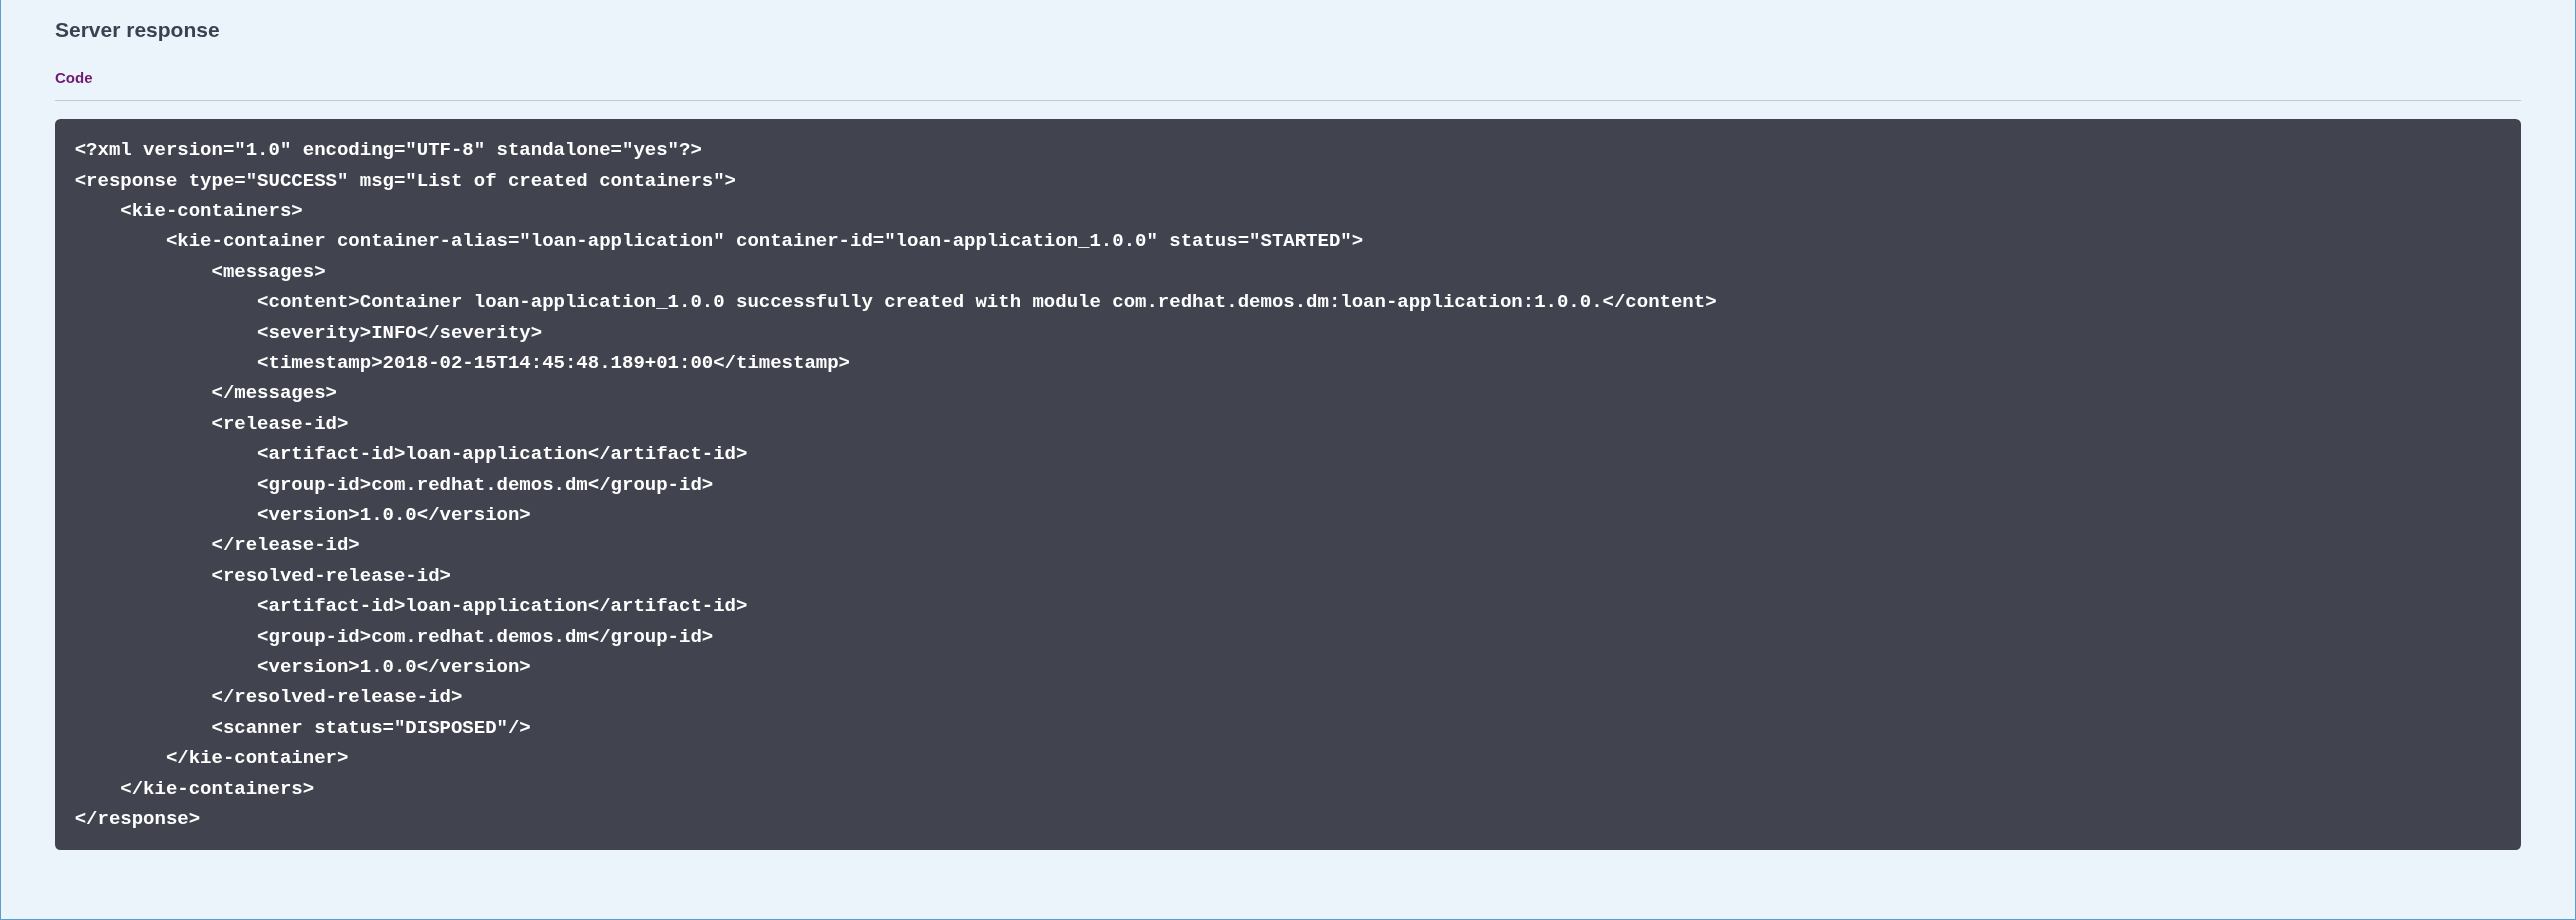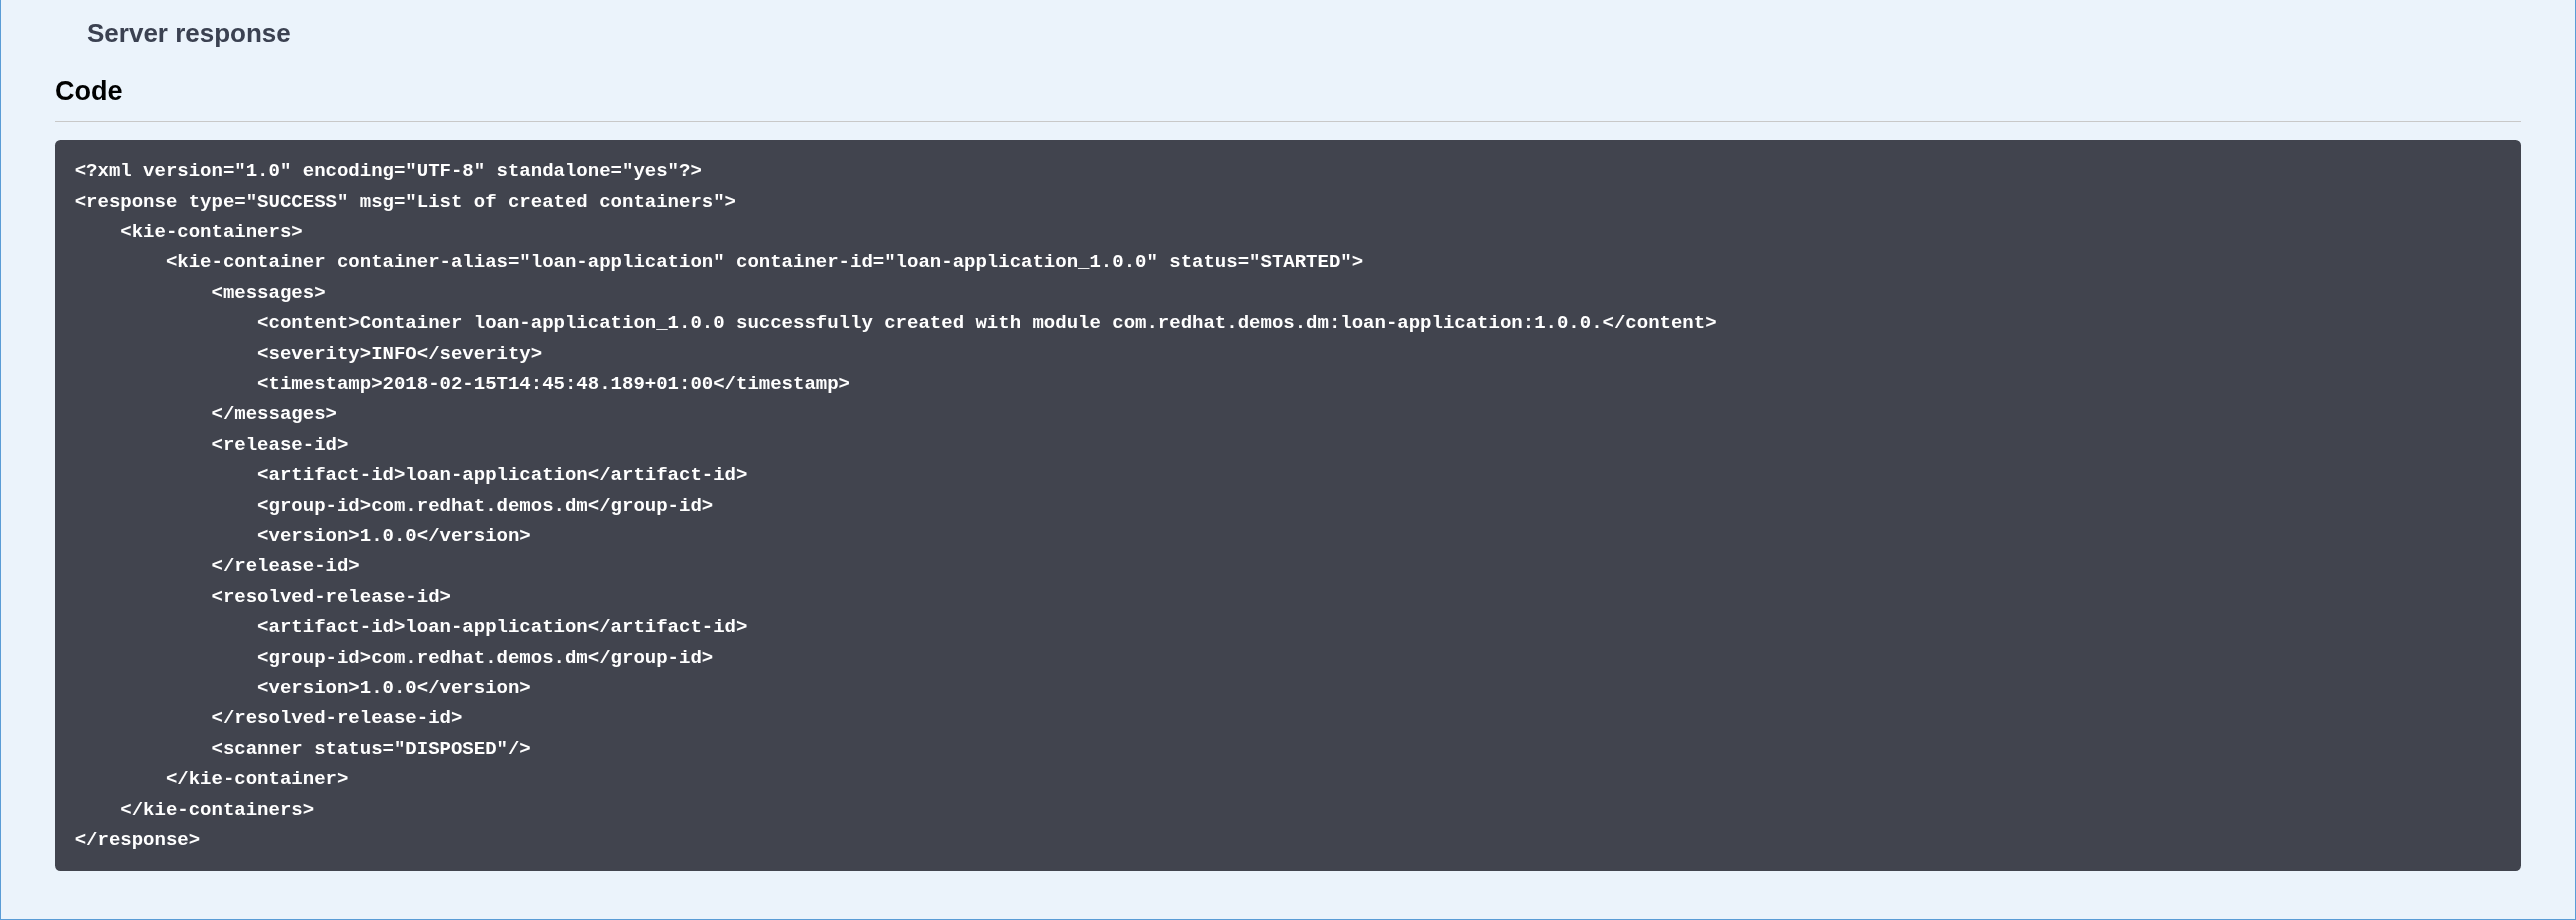--- a/index.html
+++ b/index.html
@@ -12,46 +12,45 @@
       background: #ebf3fb;
       padding: 0;
       border: 1.8px solid #5a9cd6;
       border-top: none;
       min-height: 100vh;
     }
     .container {
       padding: 18px 54px 18px 54px;
     }
     .section-title {
-      font-size: 26px;
+      font-size: 21px;
       font-weight: 700;
       color: #3b4151;
       margin-bottom: 27px;
-      margin-left: 32px;
     }
     .response-table {
       width: 100%;
     }
     .response-header-row {
       display: flex;
       border-bottom: 0.9px solid #c8c8c8;
       padding-bottom: 14.3px;
       margin-bottom: 18px;
     }
     .code-col {
       width: 179px;
       flex-shrink: 0;
     }
     .details-col {
       flex: 1;
     }
     .col-header {
-      font-size: 27px;
+      font-size: 15px;
       font-weight: 700;
-      color: #000000;
+      color: #701a75;
     }
     .response-data-row {
       display: flex;
     }
     .status-code {
       font-size: 23px;
       font-weight: 400;
       color: #3b4151;
       width: 179px;
       flex-shrink: 0;

